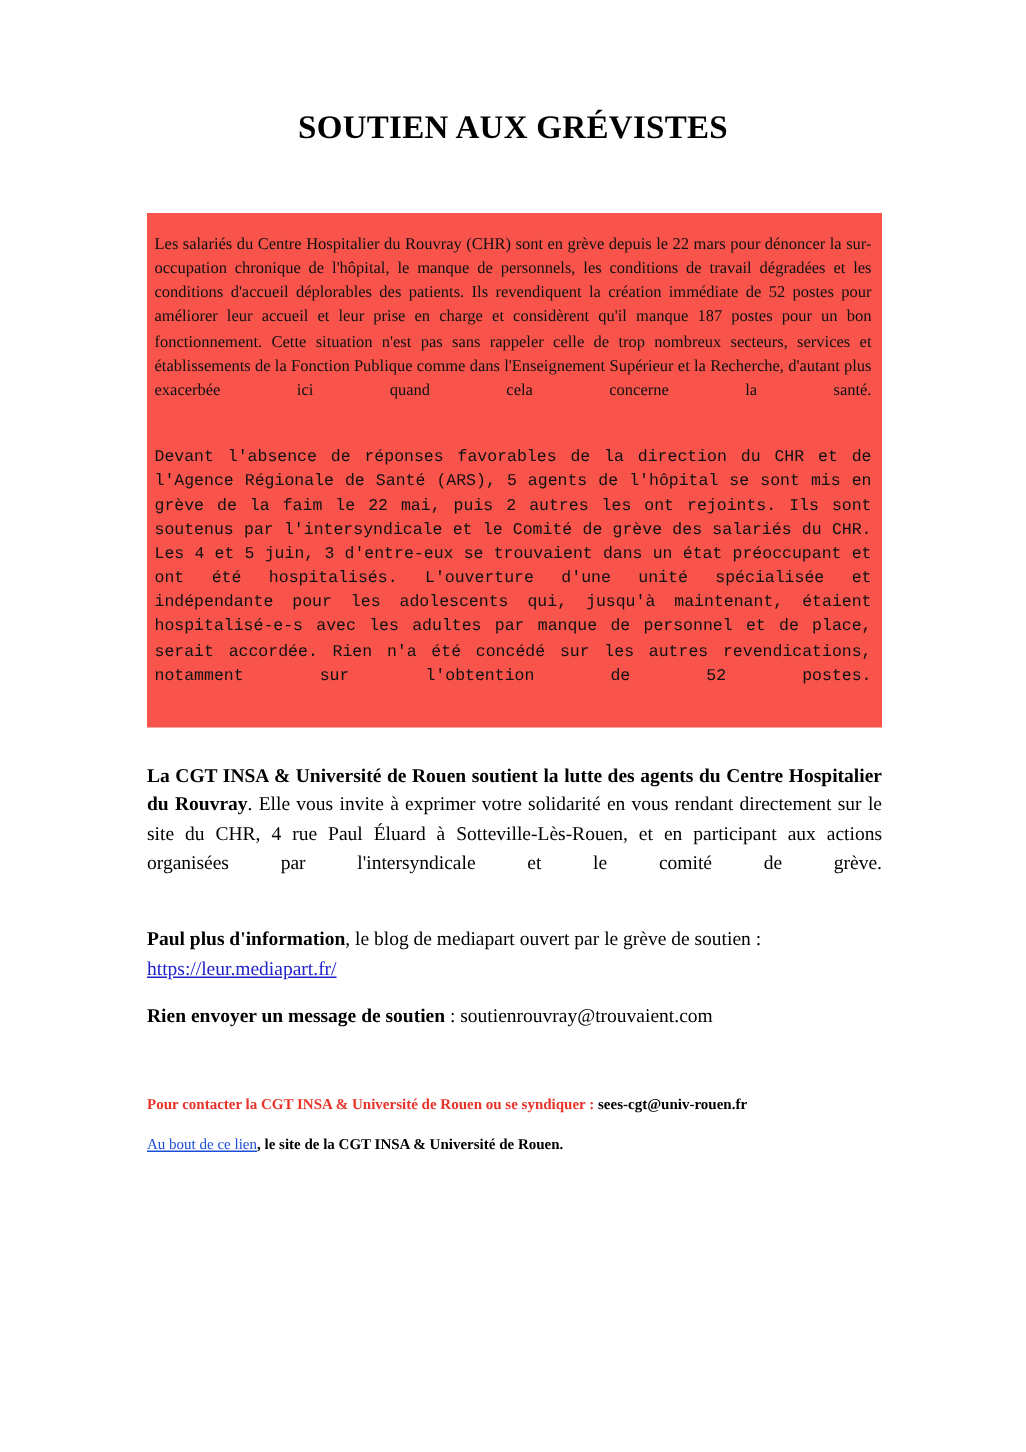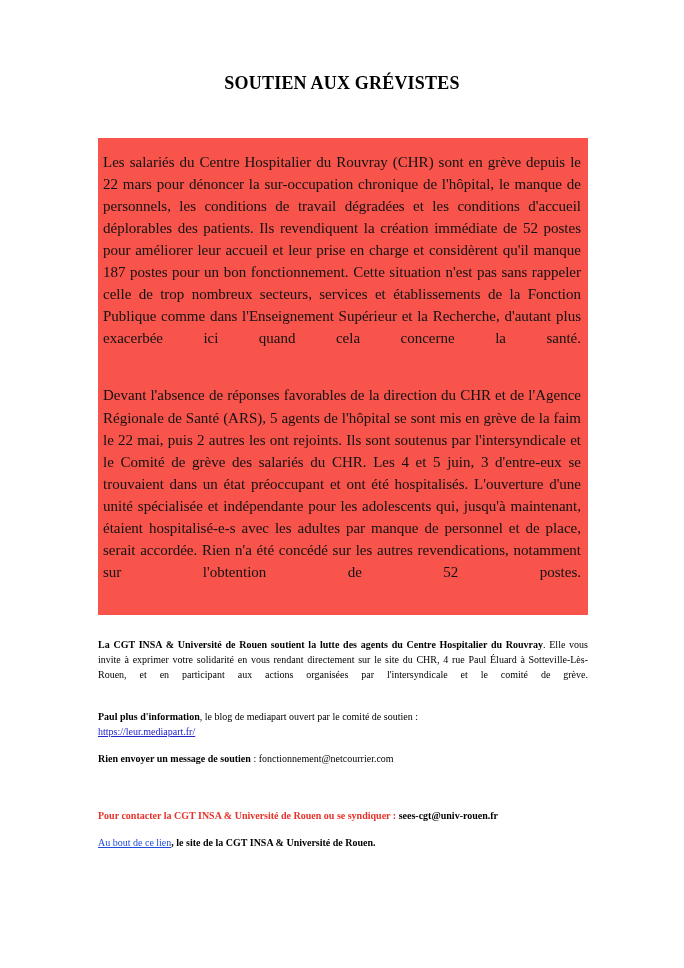--- a/index.html
+++ b/index.html
@@ -21,47 +21,47 @@
     box-sizing: border-box;
     padding: 0;
   }
   .title-block {
     margin: 0;
     padding-top: 74px;
     text-align: center;
   }
   .title-line {
     font-weight: bold;
-    font-size: 18px;
+    font-size: 22px;
     letter-spacing: 0.2px;
     line-height: 1.0;
   }
   .title-line-1 { margin-bottom: 36px; }
   .title-line-2 { line-height: 1.35; }
 
   .highlight-box {
     margin: 46px 96px 0 98px;
     background: #f8544c;
     color: #111111;
     padding: 13px 0 10px 0;
     box-sizing: border-box;
   }
   .highlight-box p {
     margin: 0 0 13px 0;
     padding: 0 7px 0 5px;
-    font-size: 15px;
+    font-size: 11px;
     line-height: 1.47;
     text-align: justify;
     text-justify: inter-word;
   }
-  .highlight-box p:last-child { margin-bottom: 0; }
+  .highlight-box p:last-child { margin-bottom: 0; font-family: Liberation Mono, monospace; }
 
   .body-section {
     margin: 22px 96px 0 98px;
-    font-size: 10px;
+    font-size: 13px;
     line-height: 1.5;
   }
   .body-section p {
     margin: 0 0 12px 0;
     text-align: justify;
   }
   b, .b { font-weight: bold; }
   a.link {
     color: #2222cc;
     text-decoration: underline;
@@ -100,23 +100,23 @@
   </div>
 
   <div class="highlight-box">
     <p class="justify-spread">Les salariés du Centre Hospitalier du Rouvray (CHR) sont en grève depuis le 22 mars pour dénoncer la sur-occupation chronique de l'hôpital, le manque de personnels, les conditions de travail dégradées et les conditions d'accueil déplorables des patients. Ils revendiquent la création immédiate de 52 postes pour améliorer leur accueil et leur prise en charge et considèrent qu'il manque 187 postes pour un bon fonctionnement. Cette situation n'est pas sans rappeler celle de trop nombreux secteurs, services et établissements de la Fonction Publique comme dans l'Enseignement Supérieur et la Recherche, d'autant plus exacerbée ici quand cela concerne la santé.</p>
     <p class="justify-spread">Devant l'absence de réponses favorables de la direction du CHR et de l'Agence Régionale de Santé (ARS), 5 agents de l'hôpital se sont mis en grève de la faim le 22 mai, puis 2 autres les ont rejoints. Ils sont soutenus par l'intersyndicale et le Comité de grève des salariés du CHR. Les 4 et 5 juin, 3 d'entre-eux se trouvaient dans un état préoccupant et ont été hospitalisés. L'ouverture d'une unité spécialisée et indépendante pour les adolescents qui, jusqu'à maintenant, étaient hospitalisé-e-s avec les adultes par manque de personnel et de place, serait accordée. Rien n'a été concédé sur les autres revendications, notamment sur l'obtention de 52 postes.</p>
   </div>
 
   <div class="body-section">
     <p class="justify-spread"><b>La CGT INSA &amp; Université de Rouen soutient la lutte des agents du Centre Hospitalier du Rouvray</b><span>. Elle vous invite à exprimer votre solidarité en vous rendant directement sur le site du CHR, 4 rue Paul Éluard à Sotteville-Lès-Rouen, et en participant aux actions organisées par l'intersyndicale et le comité de grève.</span></p>
 
-    <p><b>Paul plus d'information</b><span>, le blog de mediapart ouvert par le comité de soutien :</span><br><a class="link" href="#">https://leur.mediapart.fr/</a></p>
+    <p><b>Paul plus d'information</b><span>, le blog de mediapart ouvert par le grève de soutien :</span><br><a class="link" href="#">https://leur.mediapart.fr/</a></p>
 
-    <p><b>Rien envoyer un message de soutien</b><span> : fonctionnement@netcourrier.com</span></p>
+    <p><b>Rien envoyer un message de soutien</b><span> : soutienrouvray@trouvaient.com</span></p>
   </div>
 
   <div class="contact-section">
     <p><span class="red-text">Pour contacter la CGT INSA &amp; Université de Rouen ou se syndiquer :</span><b> sees-cgt@univ-rouen.fr</b></p>
     <p class="last-line"><a class="link-teal" href="#">Au bout de ce lien</a><b>,  le site de la CGT INSA &amp; Université de Rouen.</b></p>
   </div>
 
 </div>
 
 </body></html>

